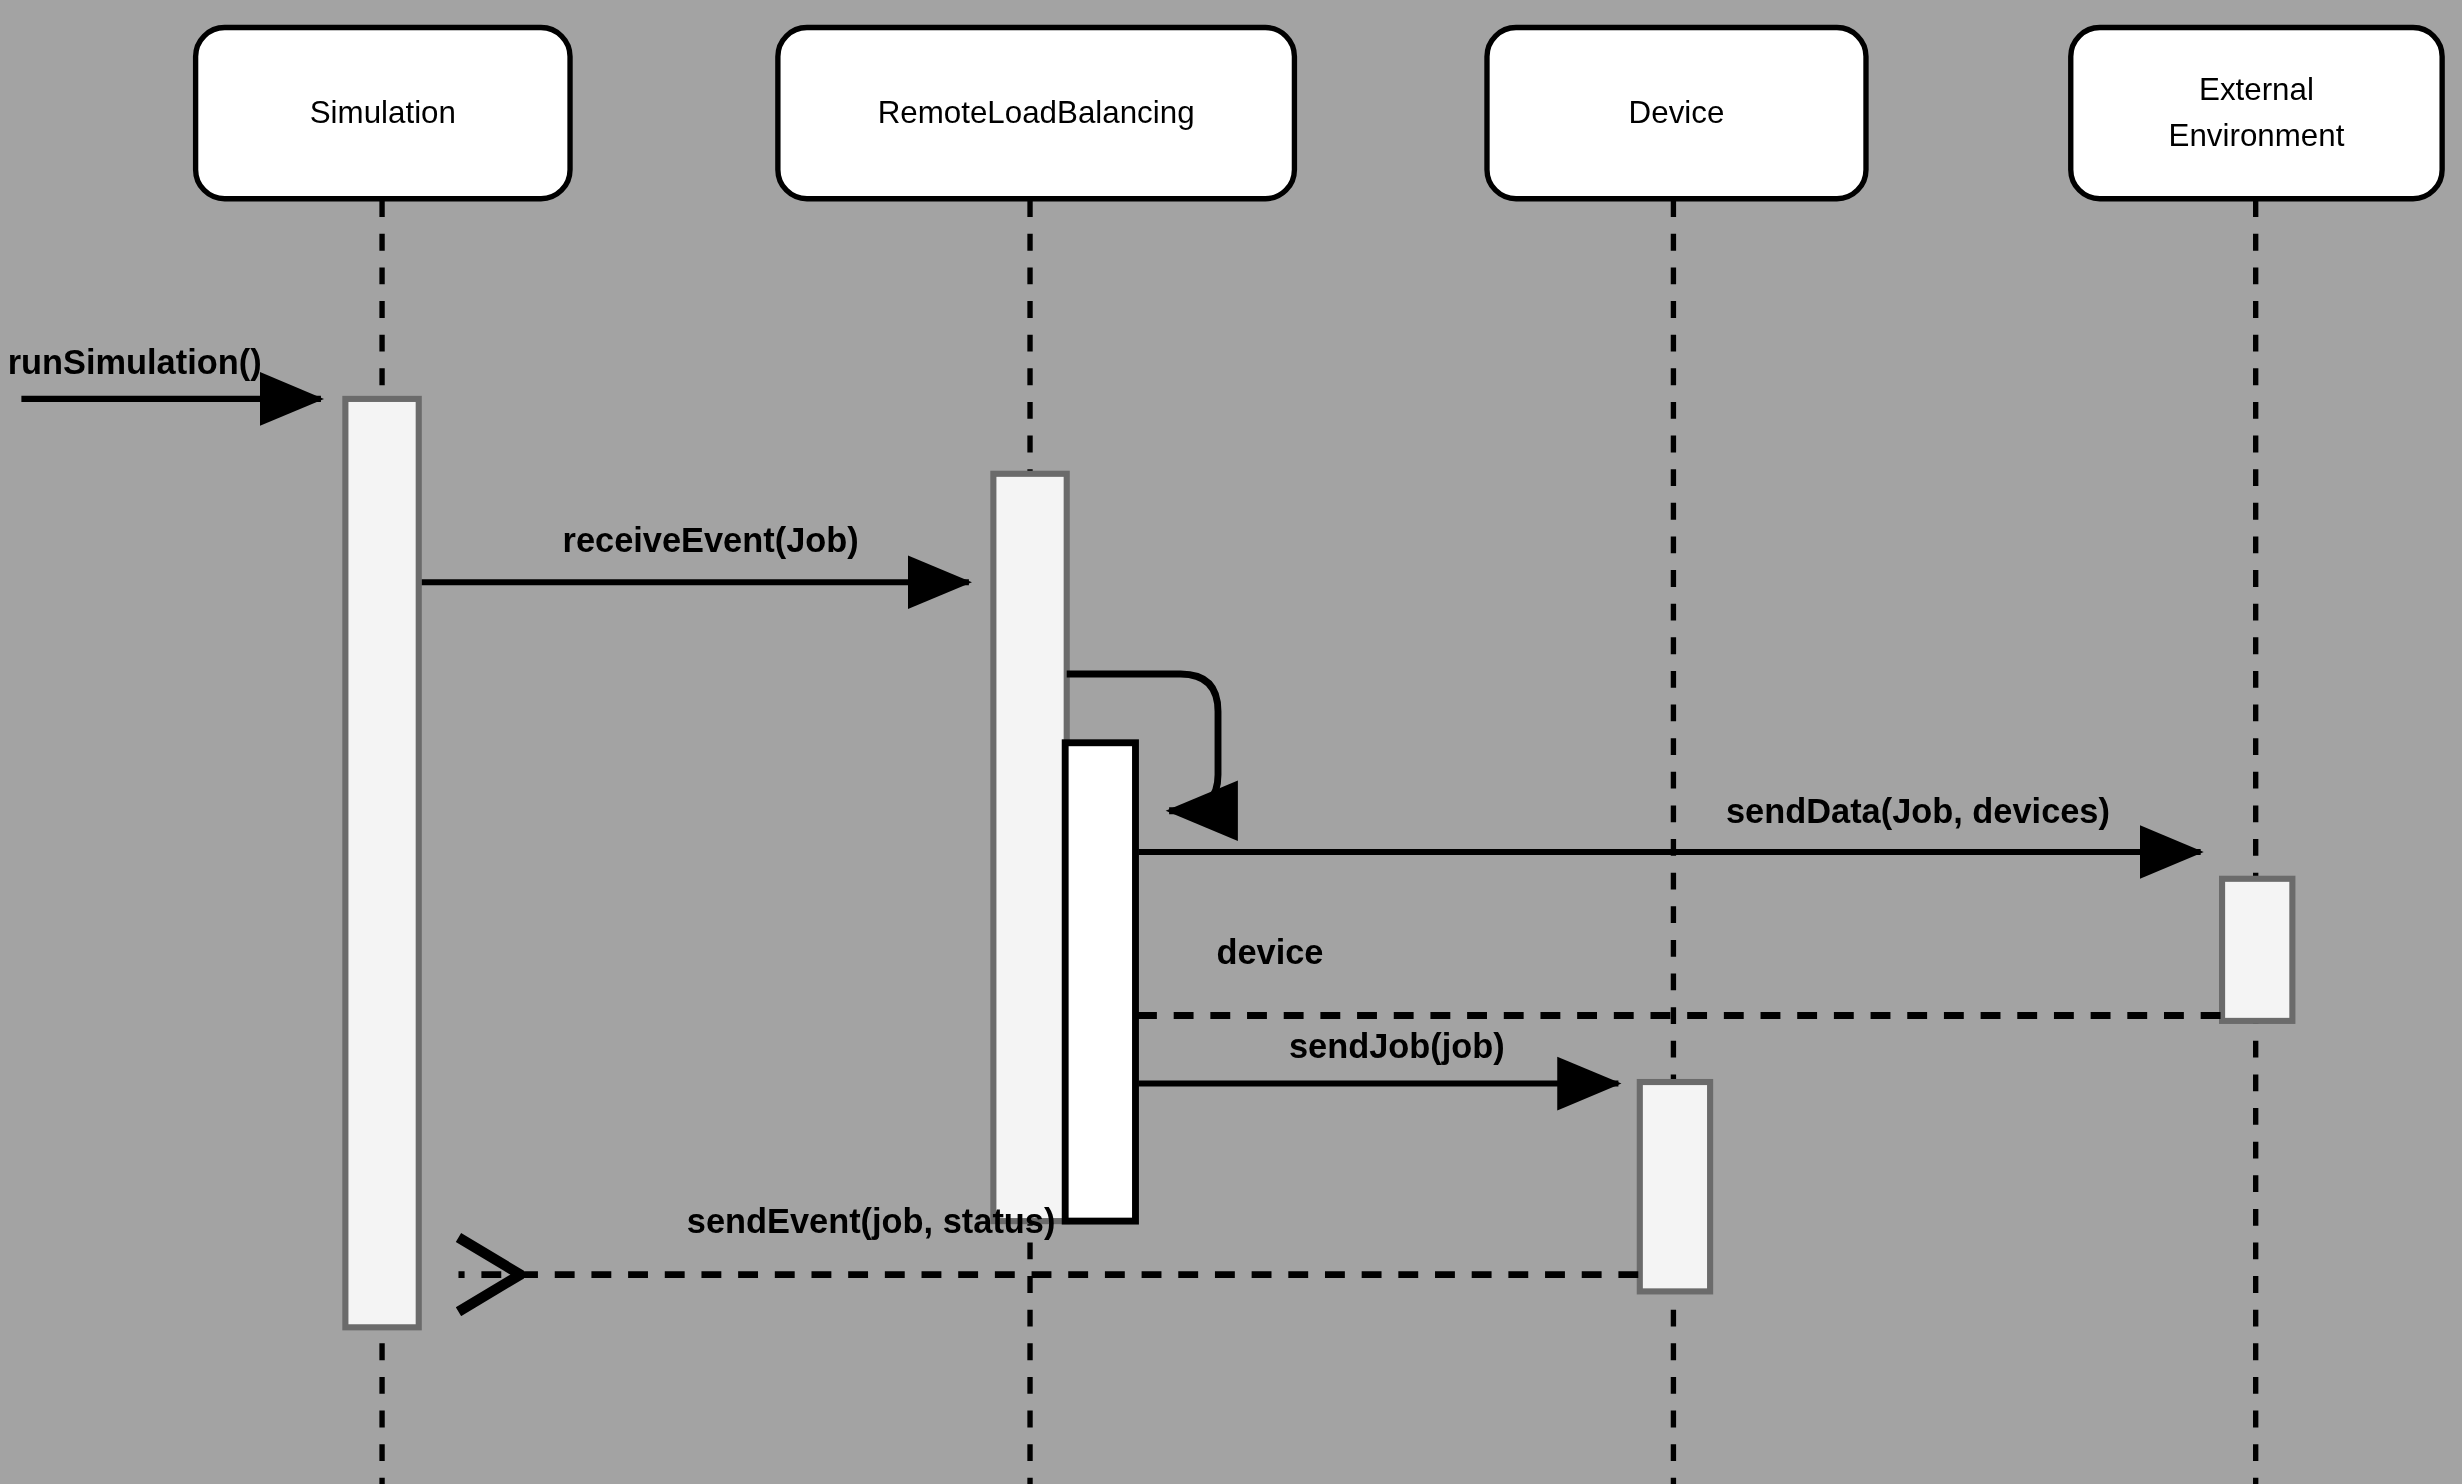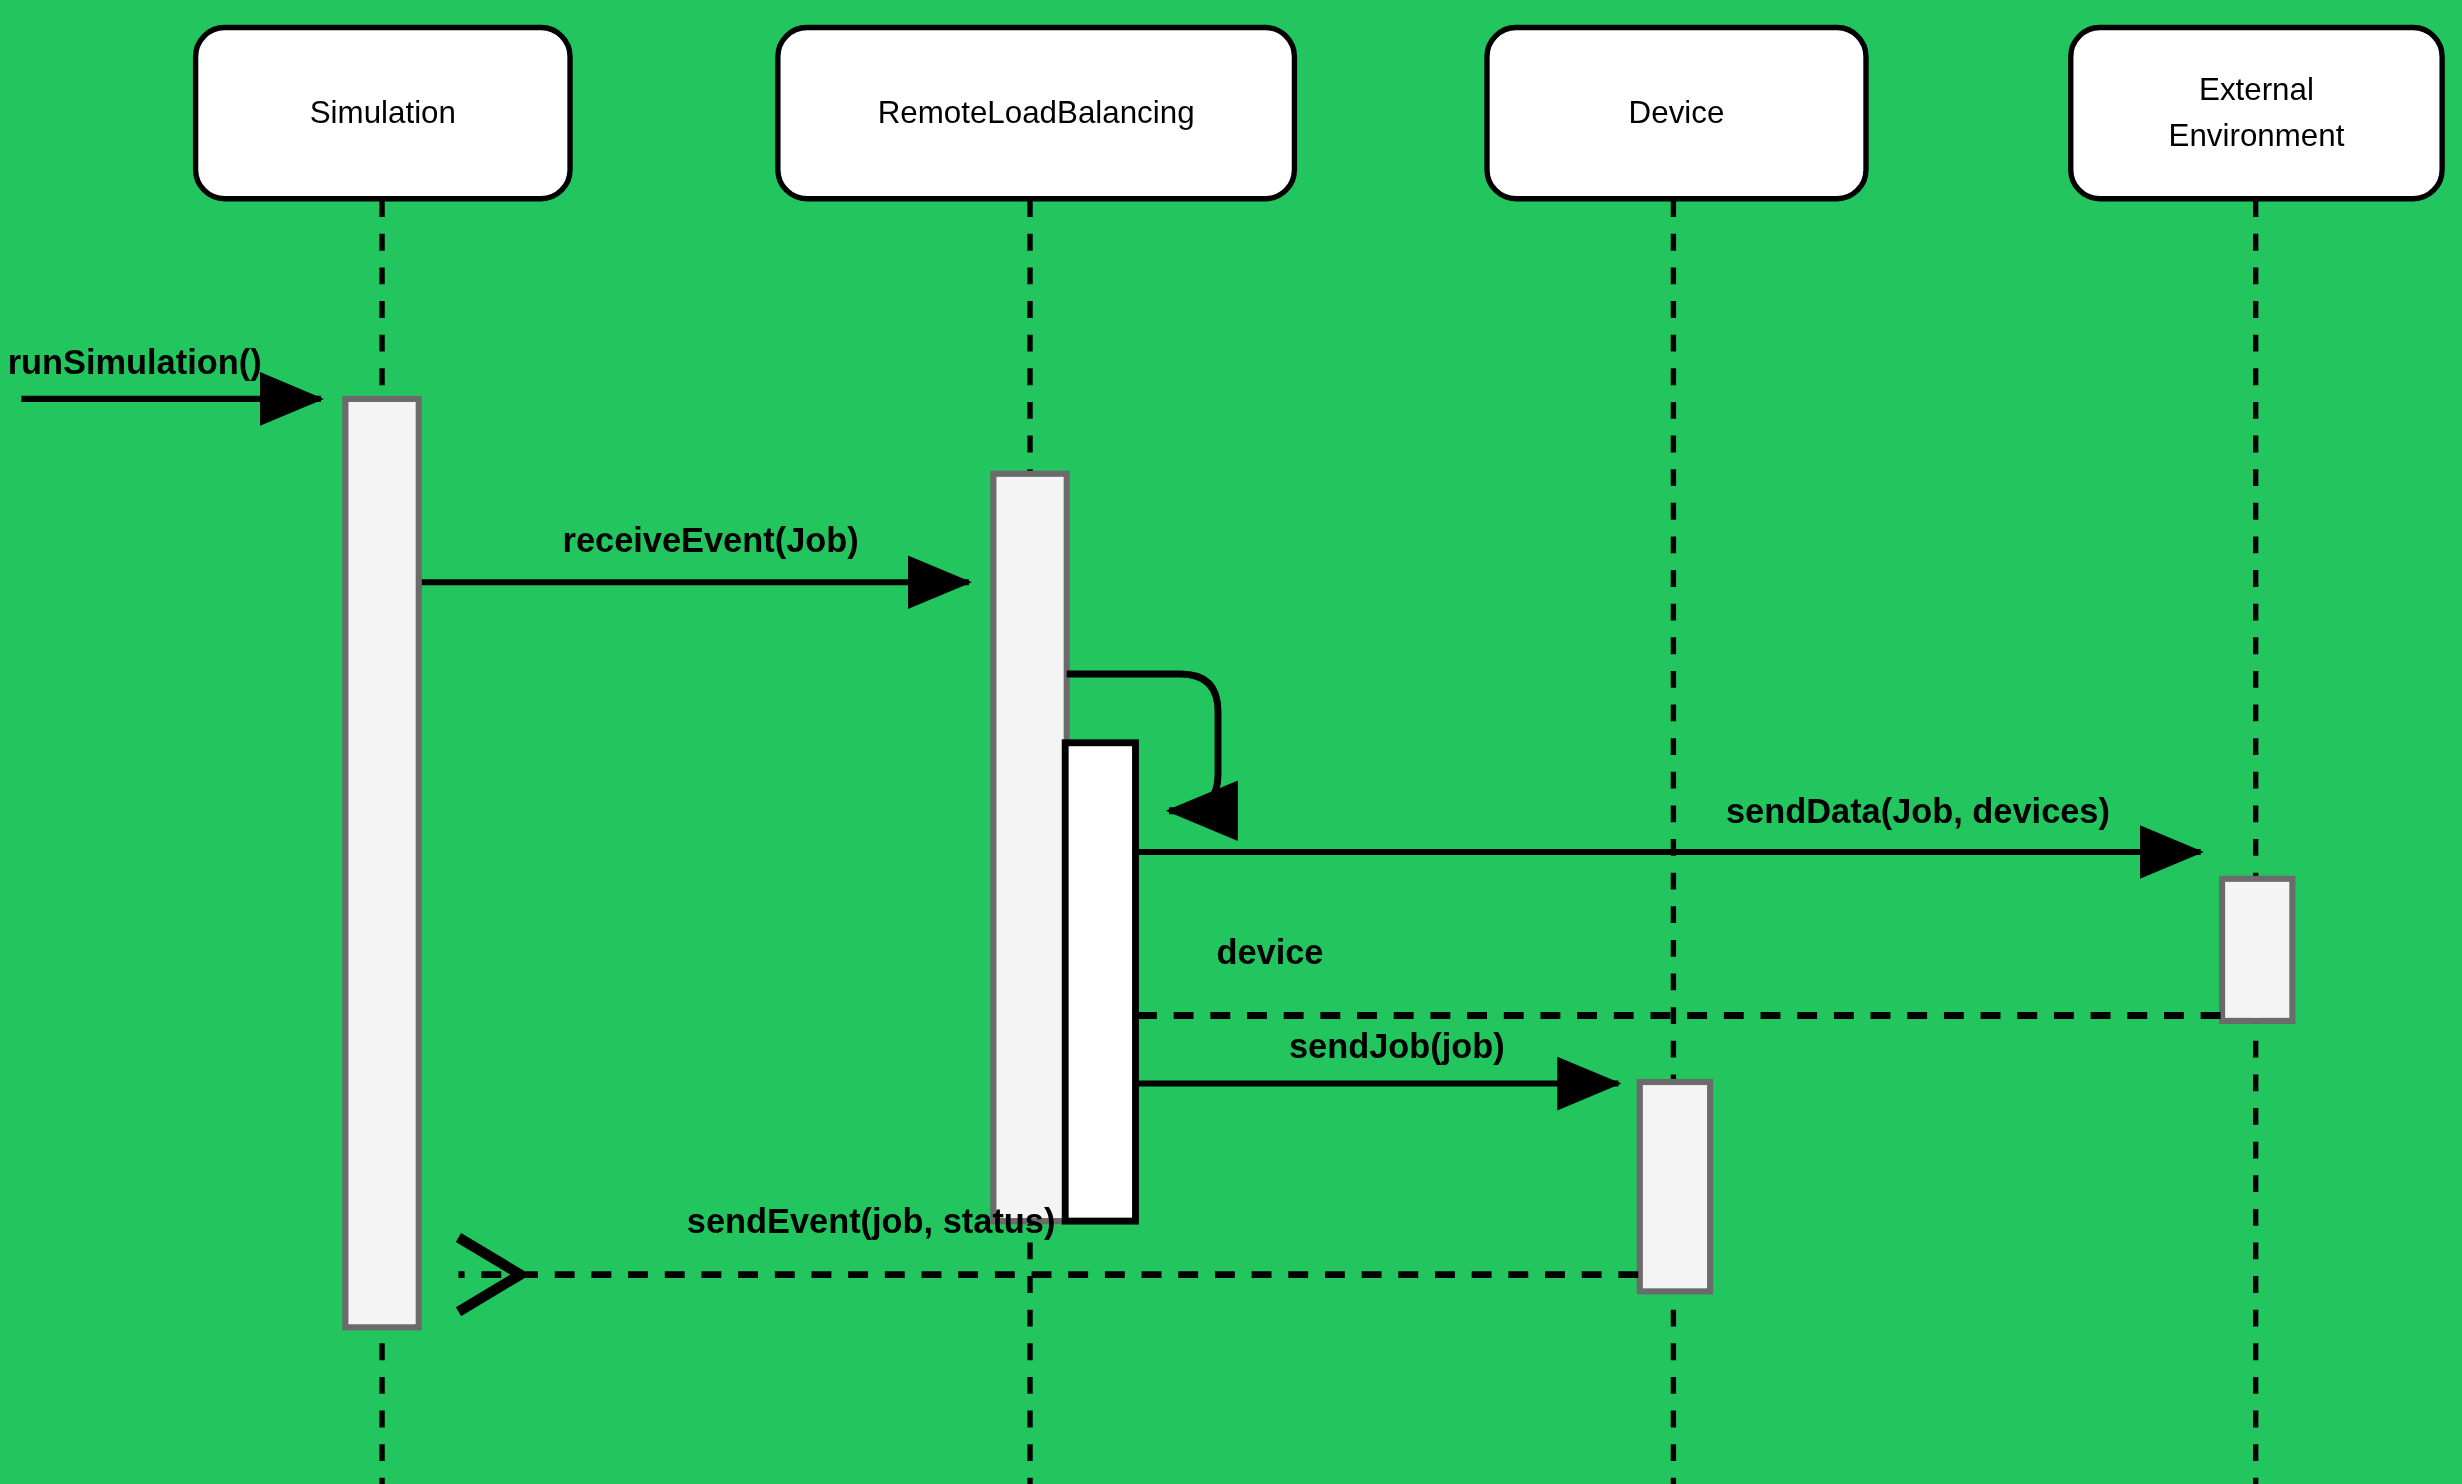--- a/index.html
+++ b/index.html
@@ -5,21 +5,21 @@
 <style>
   html, body {
     margin: 0;
     padding: 0;
     background: #ffffff;
   }
   #diagram-root {
     position: relative;
     width: 2462px;
     height: 1484px;
-    background: #22c55e;
+    background: #a3a3a3;
     font-family: "Liberation Sans", "DejaVu Sans", sans-serif;
     overflow: hidden;
   }
   svg.canvas {
     position: absolute;
     left: 0;
     top: 0;
     width: 2462px;
     height: 1484px;
   }

